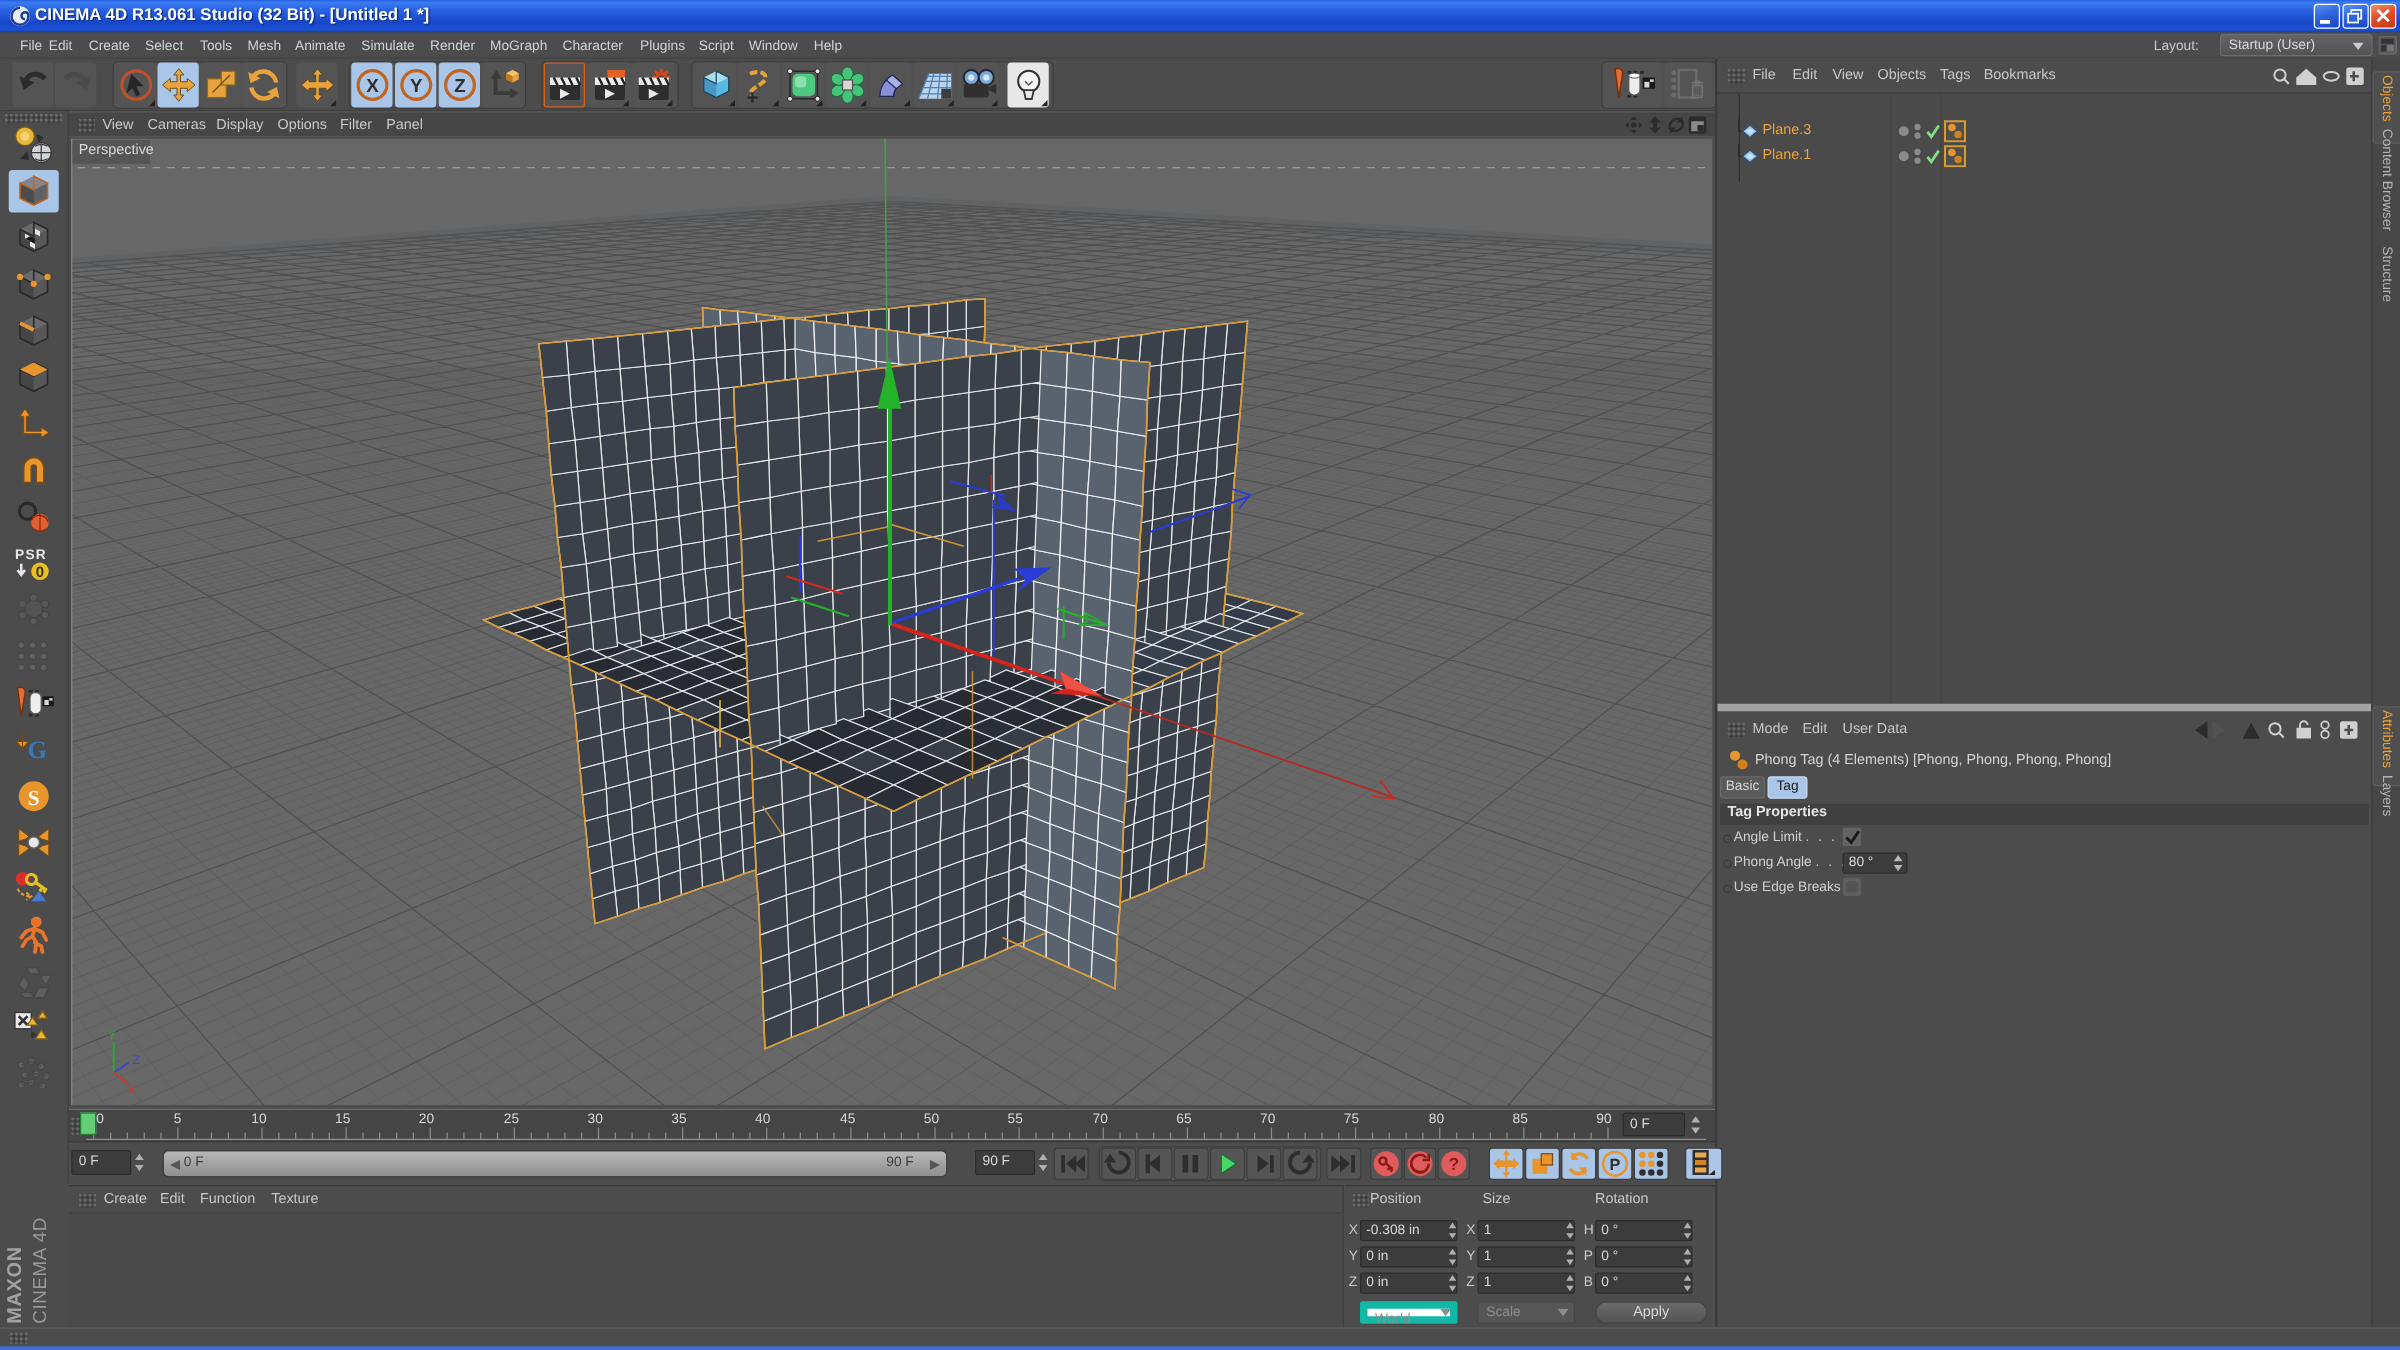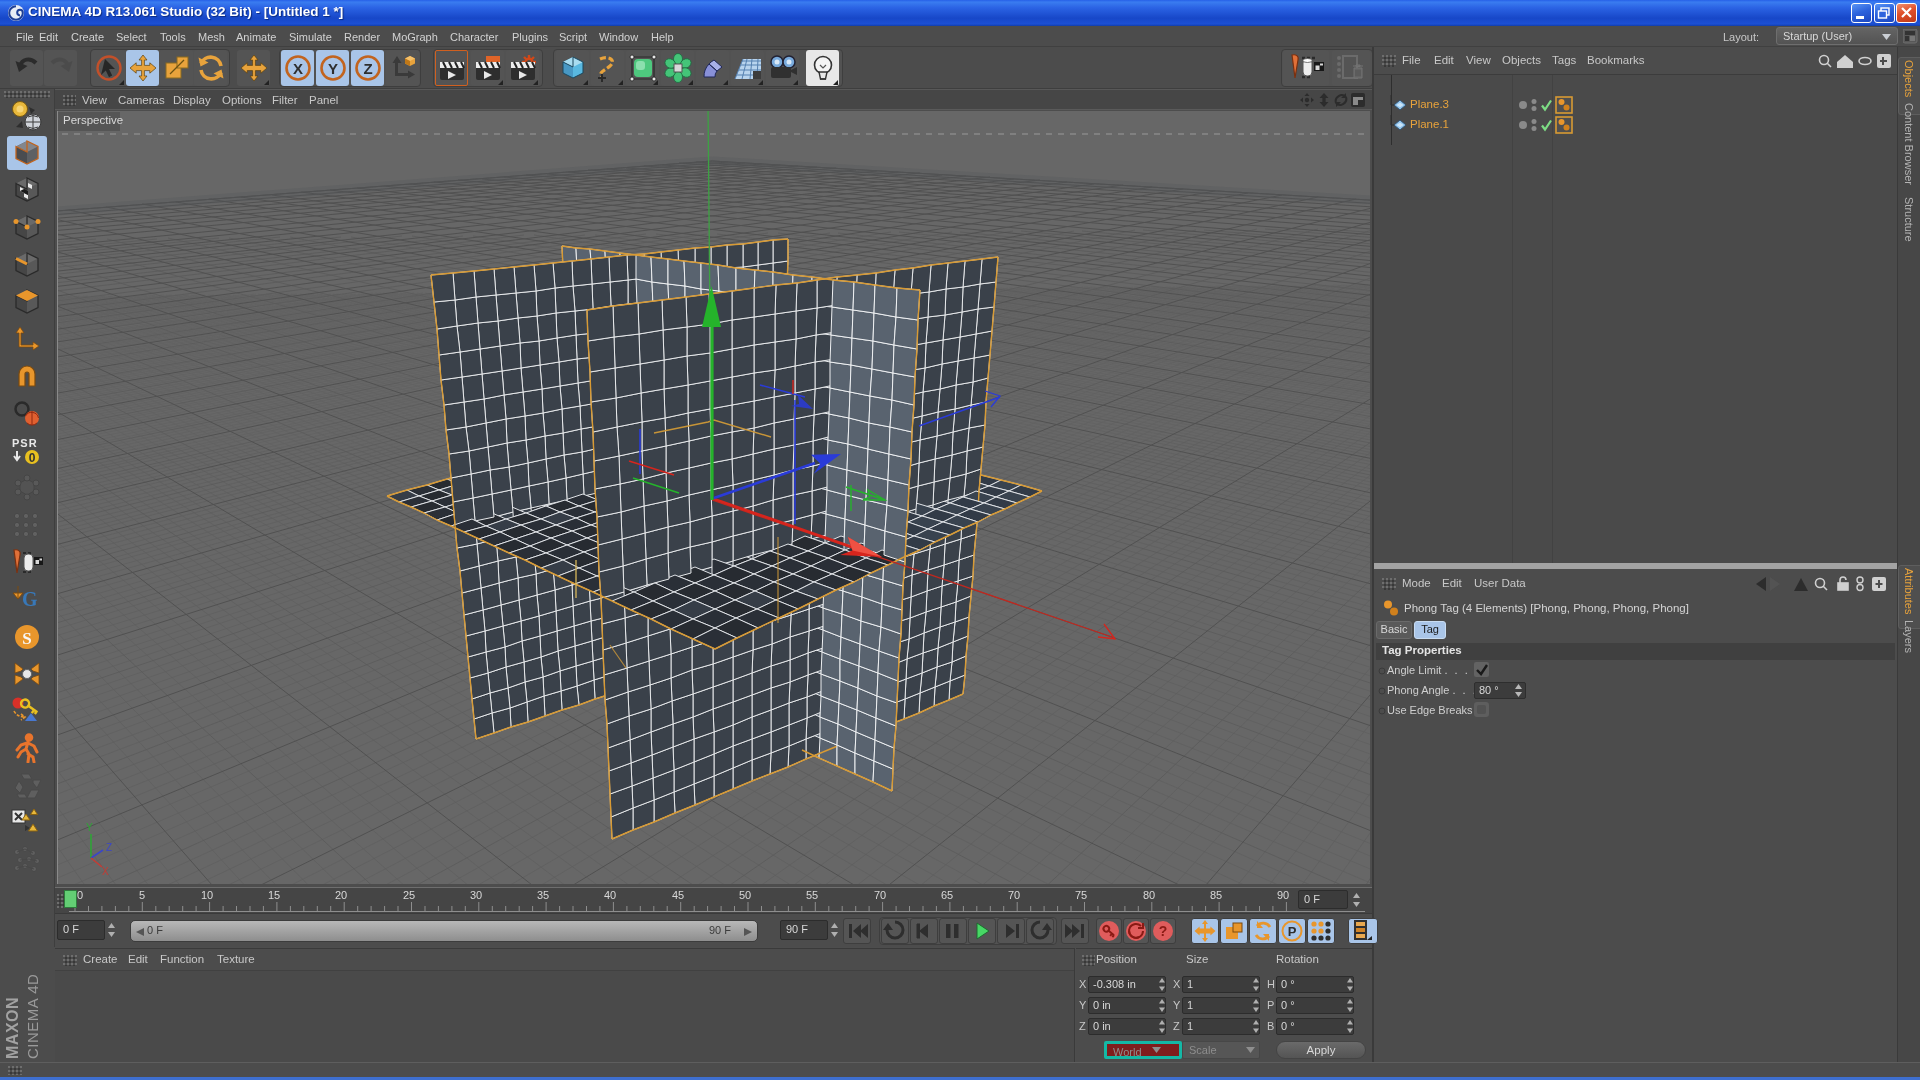--- a/index.html
+++ b/index.html
@@ -2125,21 +2125,21 @@
     <svg class="abs" style="left:176px;top:71px" width="8" height="13" fill="#b0b0b0">
       <path d="M4 0L1 4.5h6z"></path>
       <path d="M4 13L1 8.5h6z"></path>
     </svg>
     <div class="abs" style="left:191px;top:71px;color:#c8c8c8;font-size:11px">B</div>
     <div class="abs" style="left:200px;top:69px;width:78px;height:17px;background:#3c3c3c;border:1px solid #2c2c2c;border-radius:2px;color:#d8d8d8;font-size:11px;padding:1px 4px">0 °</div>
     <svg class="abs" style="left:270px;top:71px" width="8" height="13" fill="#b0b0b0">
       <path d="M4 0L1 4.5h6z"></path>
       <path d="M4 13L1 8.5h6z"></path>
     </svg>
-    <div class="abs" style="left:28px;top:92px;width:78px;height:18px;background:#7f1d1d;border:3px solid #14b8a6;border-radius:2px;color:#8e8e8e;font-size:11px;padding:2px 6px">World</div>
+    <div class="abs" style="left:12px;top:92px;width:78px;height:18px;background:#ffffff;border:6px solid #14b8a6;border-radius:2px;color:#8e8e8e;font-size:11px;padding:2px 6px">World</div>
     <svg class="abs" style="left:76px;top:98px" width="9" height="7" fill="#8e8e8e">
       <path d="M0 0h9L4.5 6z"></path>
     </svg>
     <div class="abs" style="left:106px;top:92px;width:78px;height:18px;background:#565656;border:1px solid #474747;border-radius:2px;color:#8e8e8e;font-size:11px;padding:2px 6px">Scale</div>
     <svg class="abs" style="left:170px;top:98px" width="9" height="7" fill="#8e8e8e">
       <path d="M0 0h9L4.5 6z"></path>
     </svg>
     <div class="abs" style="left:200px;top:92px;width:90px;height:18px;background:linear-gradient(180deg,#6a6a6a,#545454);border:1px solid #444;border-radius:9px;color:#d8d8d8;font-size:11.5px;text-align:center;padding-top:2px">Apply</div>
   </div>
 <div class="abs" style="left:0;top:947px;width:55px;height:115px;background:#4c4c4c">

